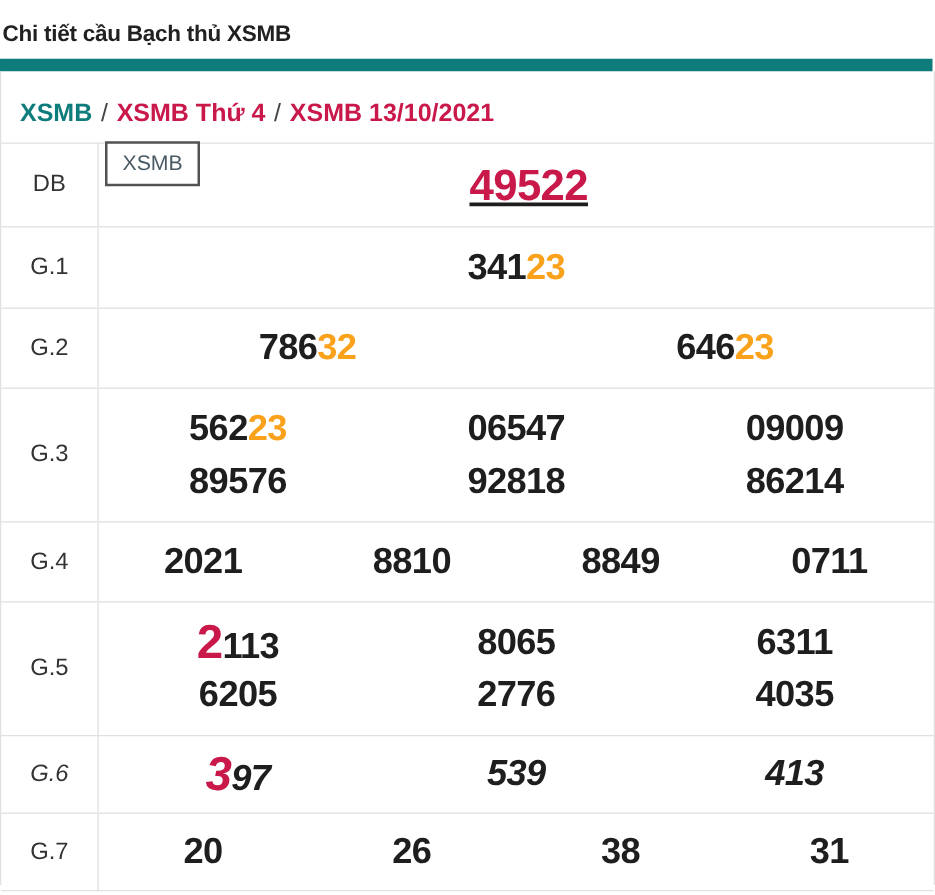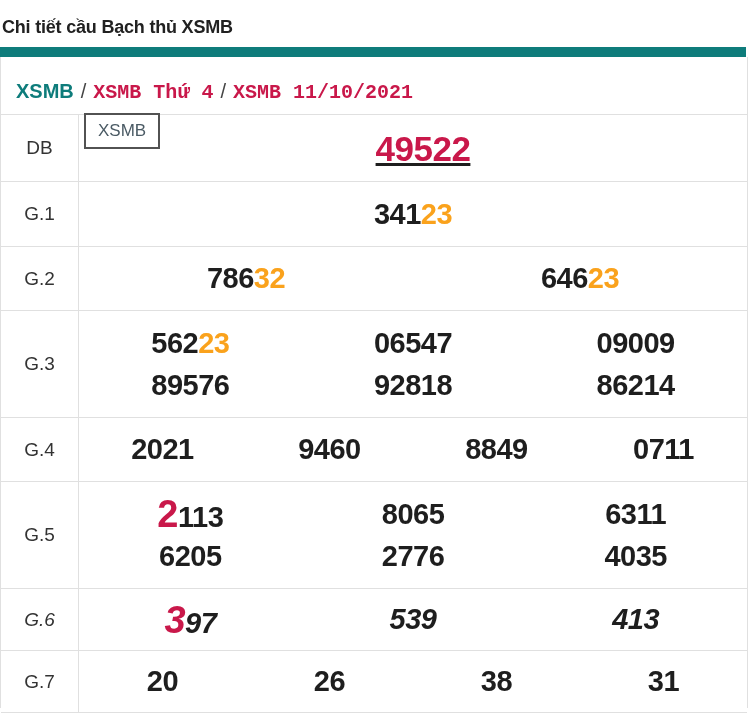--- a/index.html
+++ b/index.html
@@ -31,21 +31,21 @@
   }
   .breadcrumb {
     height: 57px;
     padding: 23px 0 0 15px;
     font-size: 20px;
     font-weight: bold;
     white-space: nowrap;
   }
   .bc-item { text-decoration: none; cursor: pointer; }
   .bc-item.teal { color: var(--accent); }
-  .bc-item.crimson { color: var(--crimson); font-family: Liberation Mono, monospace; }
+  .bc-item.crimson { color: var(--crimson); }
   .bc-sep { color: var(--separator-text); padding: 0 7px; font-weight: normal; }
 
   .results-table {
     position: relative;
     border-top: 1px solid var(--border);
   }
   .xsmb-tab {
     position: absolute;
     top: -2px;
     left: 83px;
@@ -106,21 +106,21 @@
   .seg.c-orange  { color: var(--orange); }
   .seg.big { font-size: 38px; }
 </style>
 </head>
 <body>
 
 <div class="page">
   <h1 class="page-title">Chi tiết cầu Bạch thủ XSMB</h1>
   <div class="accent-bar"></div>
   <div class="panel">
-    <nav class="breadcrumb"><a class="bc-item teal">XSMB</a><span class="bc-sep">/</span><a class="bc-item crimson">XSMB Thứ 4</a><span class="bc-sep">/</span><a class="bc-item crimson">XSMB 11/10/2021</a></nav>
+    <nav class="breadcrumb"><a class="bc-item teal">XSMB</a><span class="bc-sep">/</span><a class="bc-item crimson">XSMB Thứ 4</a><span class="bc-sep">/</span><a class="bc-item crimson">XSMB 13/10/2021</a></nav>
     <section class="results-table">
       <div class="xsmb-tab">XSMB</div>
       <div class="rows">
           <div class="row r0 lines-1 size-xl">
             <div class="label-cell">DB</div>
             <div class="values">
               <div class="line">
                 <div class="num"><span class="seg c-crimson">49522</span></div>
               </div>
             </div>
@@ -155,21 +155,21 @@
                 <div class="num"><span class="seg c-black">92818</span></div>
                 <div class="num"><span class="seg c-black">86214</span></div>
               </div>
             </div>
           </div>
           <div class="row r4 lines-1">
             <div class="label-cell">G.4</div>
             <div class="values">
               <div class="line">
                 <div class="num"><span class="seg c-black">2021</span></div>
-                <div class="num"><span class="seg c-black">9460</span></div>
+                <div class="num"><span class="seg c-black">8810</span></div>
                 <div class="num"><span class="seg c-black">8849</span></div>
                 <div class="num"><span class="seg c-black">0711</span></div>
               </div>
             </div>
           </div>
           <div class="row r5 lines-2">
             <div class="label-cell">G.5</div>
             <div class="values">
               <div class="line">
                 <div class="num"><span class="seg c-crimson big">2</span><span class="seg c-black">113</span></div>

